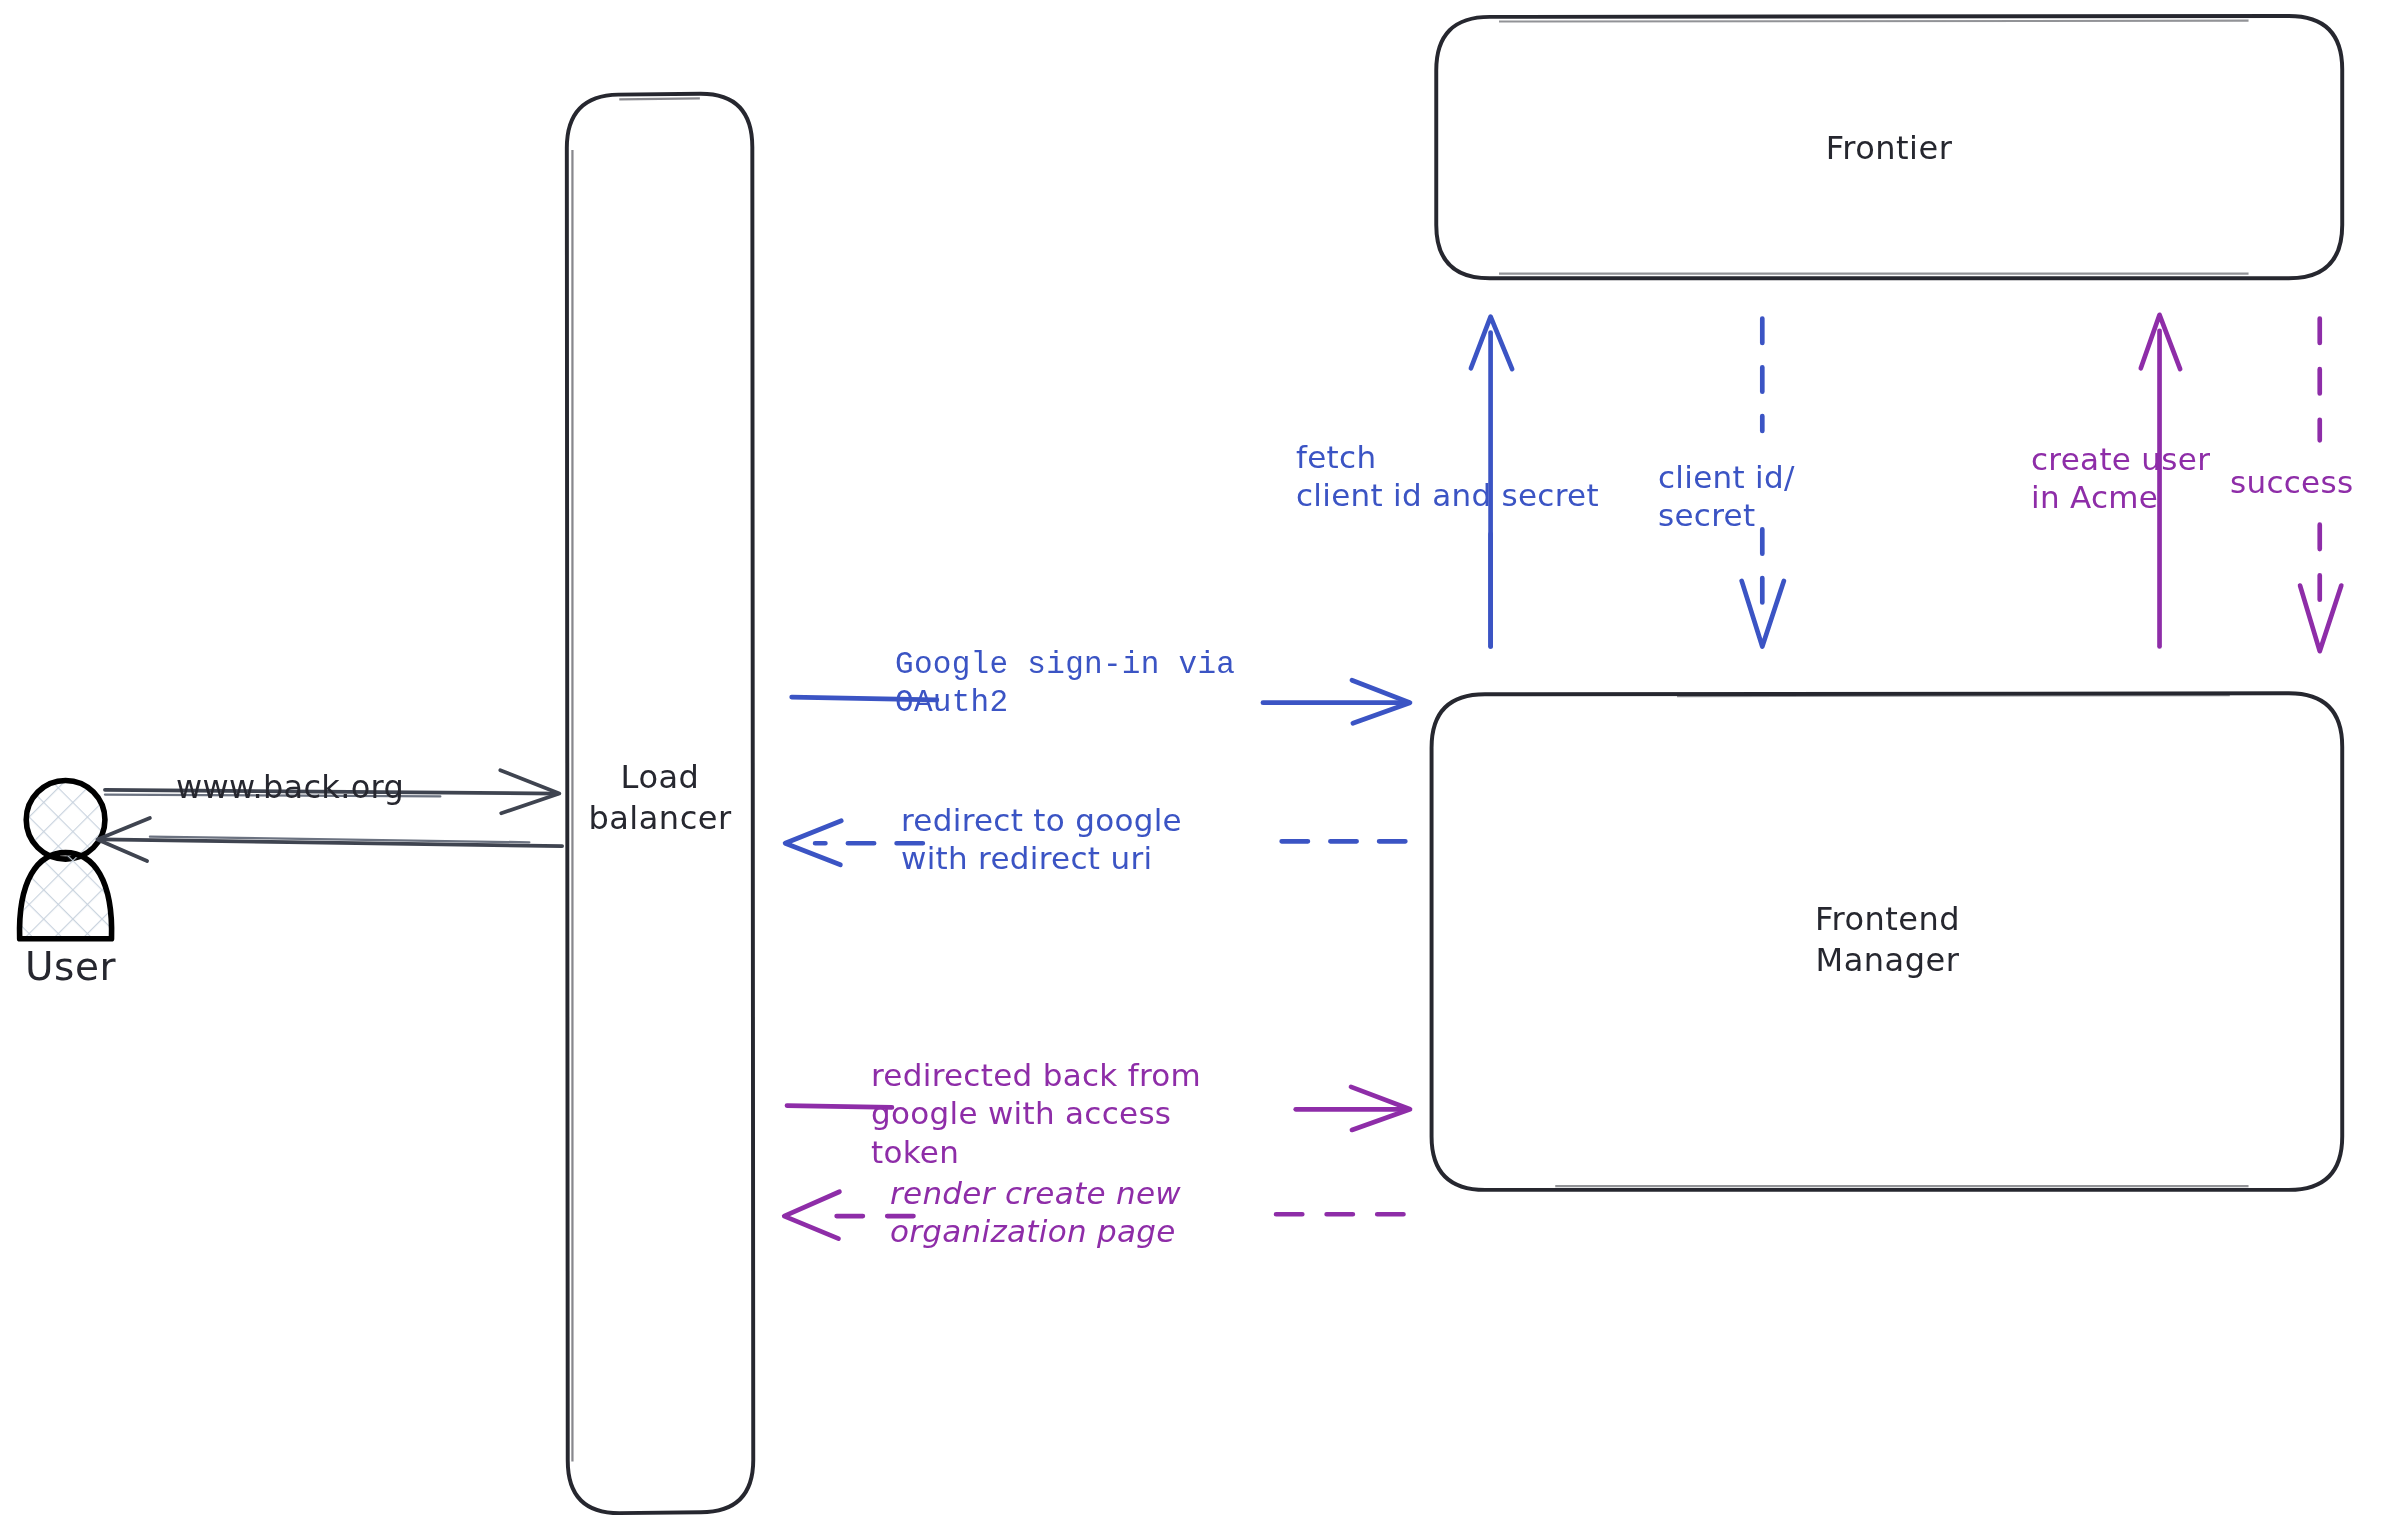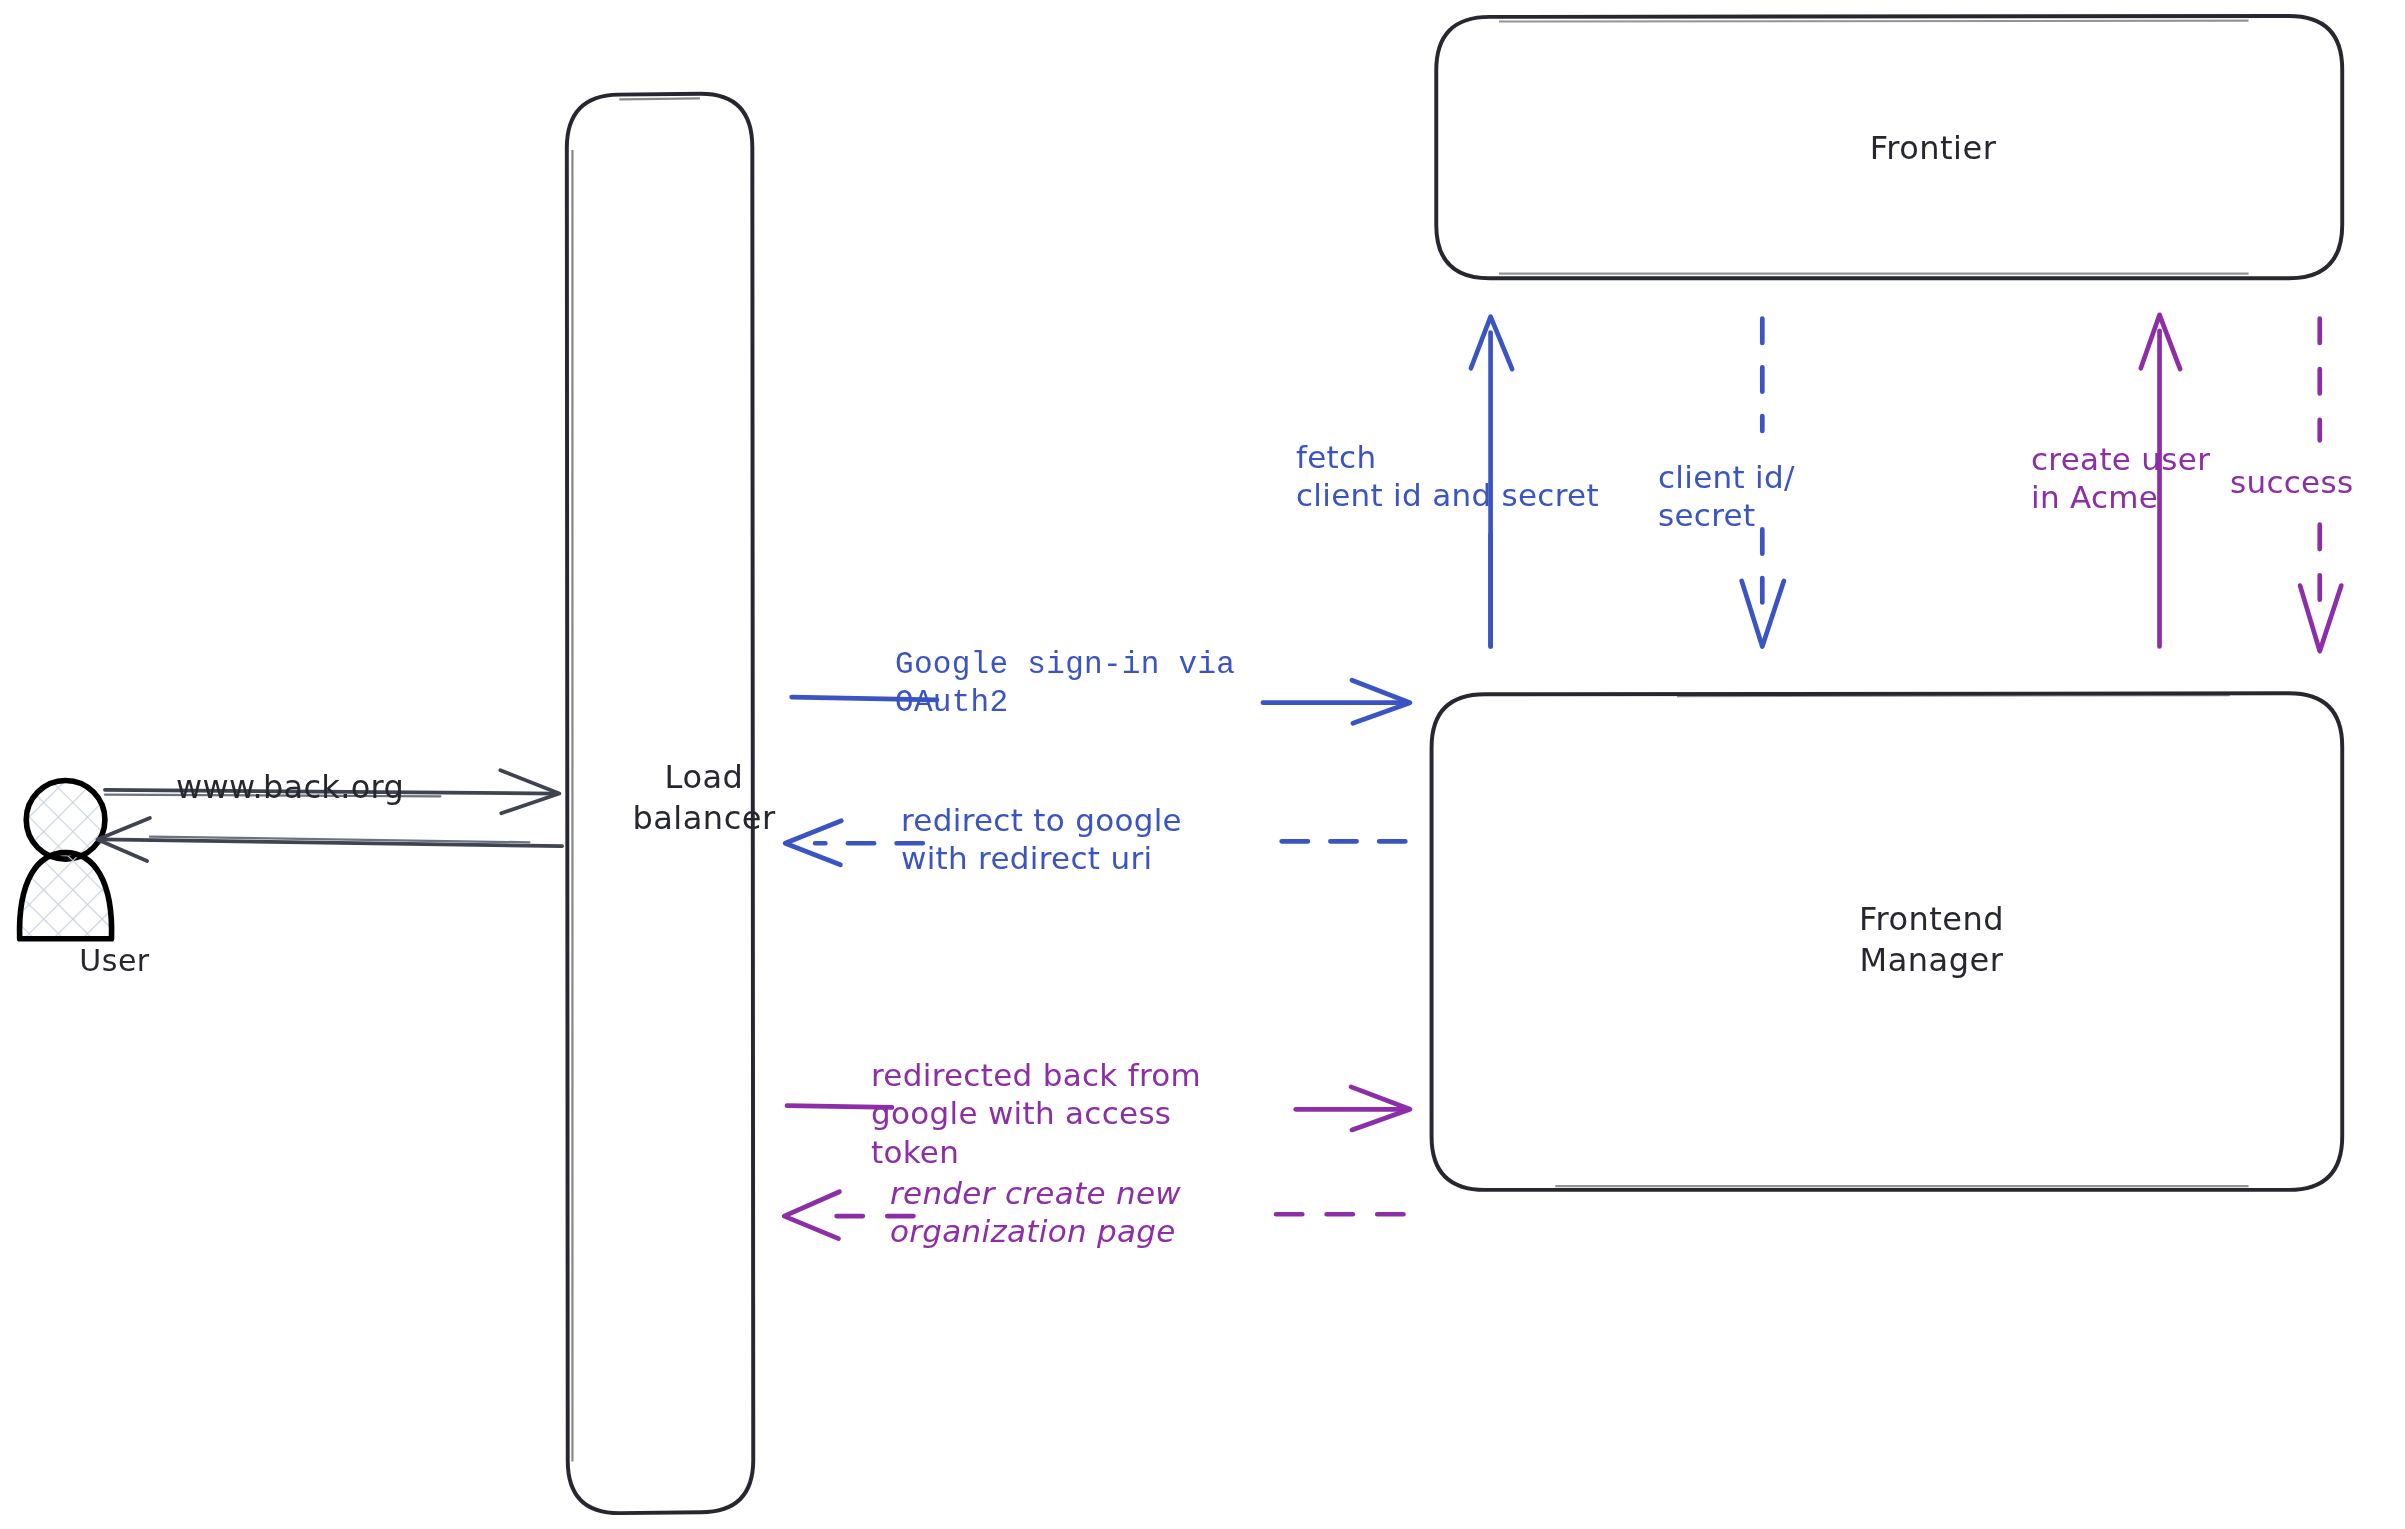--- a/index.html
+++ b/index.html
@@ -23,21 +23,20 @@
   .node-label {
     position: absolute;
     color: #26272f;
     font-family: "DejaVu Sans", sans-serif;
     font-size: 32px;
     line-height: 1.28;
     text-align: center;
     white-space: pre-line;
     letter-spacing: 0.5px;
     pointer-events: none;
-    margin-left: 44px;
   }
   .edge-label {
     position: absolute;
     font-family: "DejaVu Sans", sans-serif;
     font-size: 31px;
     line-height: 1.24;
     white-space: pre-line;
     letter-spacing: 0.3px;
   }
   .blue  { color: #3b54c4; }
@@ -135,21 +134,21 @@
     <path d="M 1442 1160 L 1505 1184 L 1443 1206" fill="none" stroke="#8e2da8" stroke-width="5" stroke-linecap="round" stroke-linejoin="round"></path>
   </g>
 
   <g>
     <path d="M 1498 1296 L 1352 1296" fill="none" stroke="#8e2da8" stroke-width="5" stroke-linecap="round" stroke-dasharray="28 26"></path>
     <path d="M 975 1298 L 868 1298" fill="none" stroke="#8e2da8" stroke-width="5" stroke-linecap="round" stroke-dasharray="28 26"></path>
     <path d="M 896 1272 L 837 1298 L 895 1322" fill="none" stroke="#8e2da8" stroke-width="5" stroke-linecap="round" stroke-linejoin="round"></path>
   </g>
 </svg>
 
-<div class="node-label dark" style="left:0px; top:942px; width:141px; text-align:center; font-size:30px;">User</div>
+<div class="node-label dark" style="left:0px; top:942px; width:141px; text-align:center; font-size:39px;">User</div>
 
 <div class="node-label dark" style="left:567px; top:757px; width:186px;">Load
 balancer</div>
 
 <div class="node-label dark" style="left:1436px; top:128px; width:906px;">Frontier</div>
 
 <div class="node-label dark" style="left:1432px; top:899px; width:911px;">Frontend
 Manager</div>
 
 <div class="edge-label dark" style="left:176px; top:768px; width:300px; font-size:32px;">www.back.org</div>

